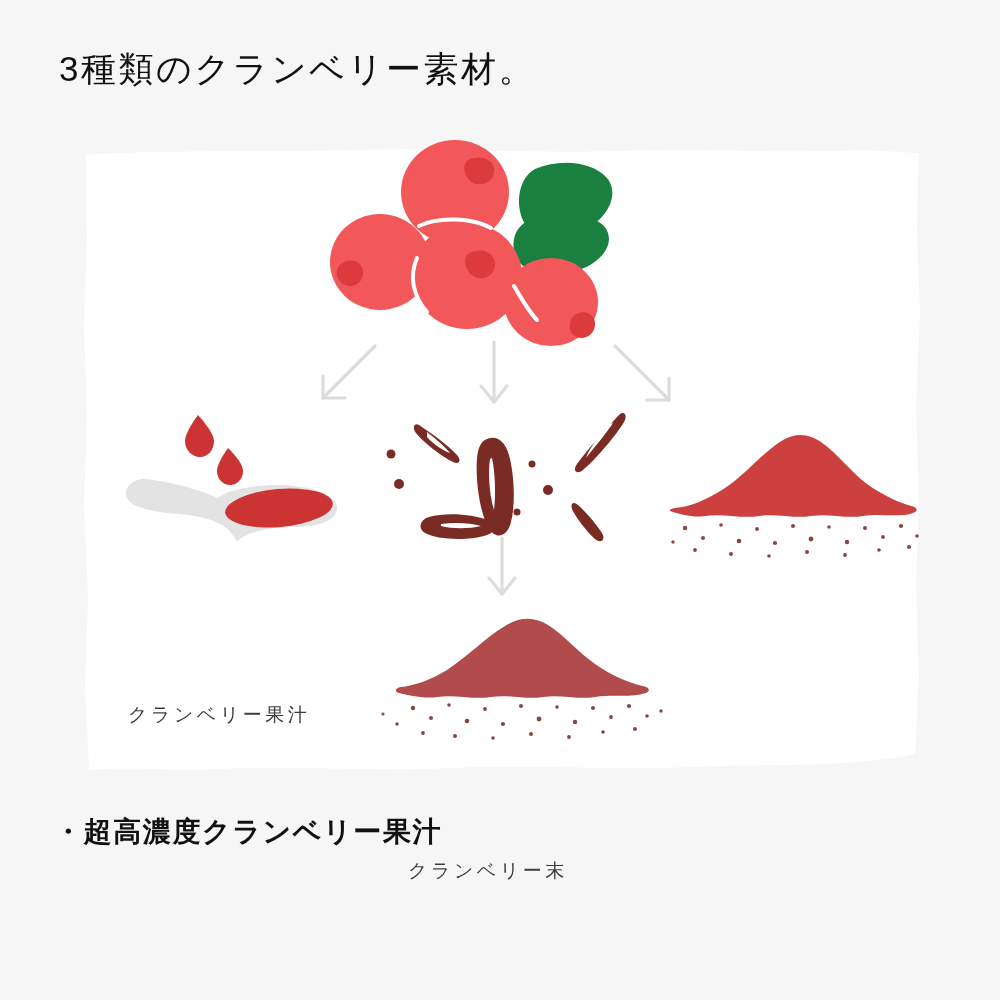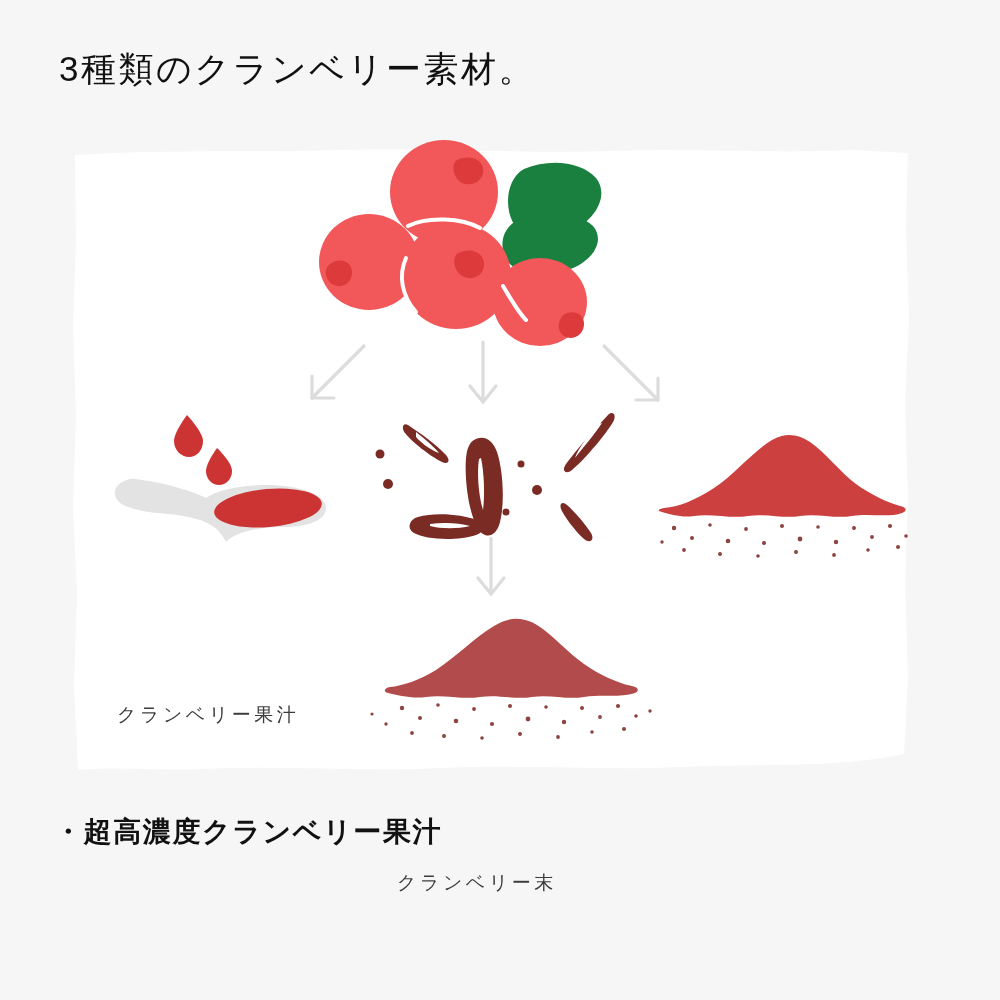--- a/index.html
+++ b/index.html
@@ -25,21 +25,21 @@
     font-weight: normal;
     color: #111111;
     letter-spacing: 2.5px;
     white-space: nowrap;
     line-height: 1.2;
   }
 
   
   #illustration-panel {
     position: absolute;
-    left: 72px;
+    left: 83px;
     top: 146px;
     width: 838px;
     height: 628px;
   }
   #panel-bg {
     position: absolute;
     inset: 0;
     width: 100%;
     height: 100%;
     display: block;
@@ -57,21 +57,21 @@
   
   .diagram-label {
     position: absolute;
     font-size: 19px;
     color: #3c3c3c;
     letter-spacing: 3.5px;
     white-space: nowrap;
     font-weight: normal;
   }
   #label-juice   { left: 45px;  top: 556px; }
-  #label-powder  { left: 325px; top: 712px; margin-top: 12px; }
+  #label-powder  { left: 325px; top: 712px; }
   #label-extract { left: 542px; top: 543px; }
 
   
   #bullet-list {
     position: absolute;
     left: 54px;
     top: 818px;
     width: 920px;
   }
   .bullet-item {

